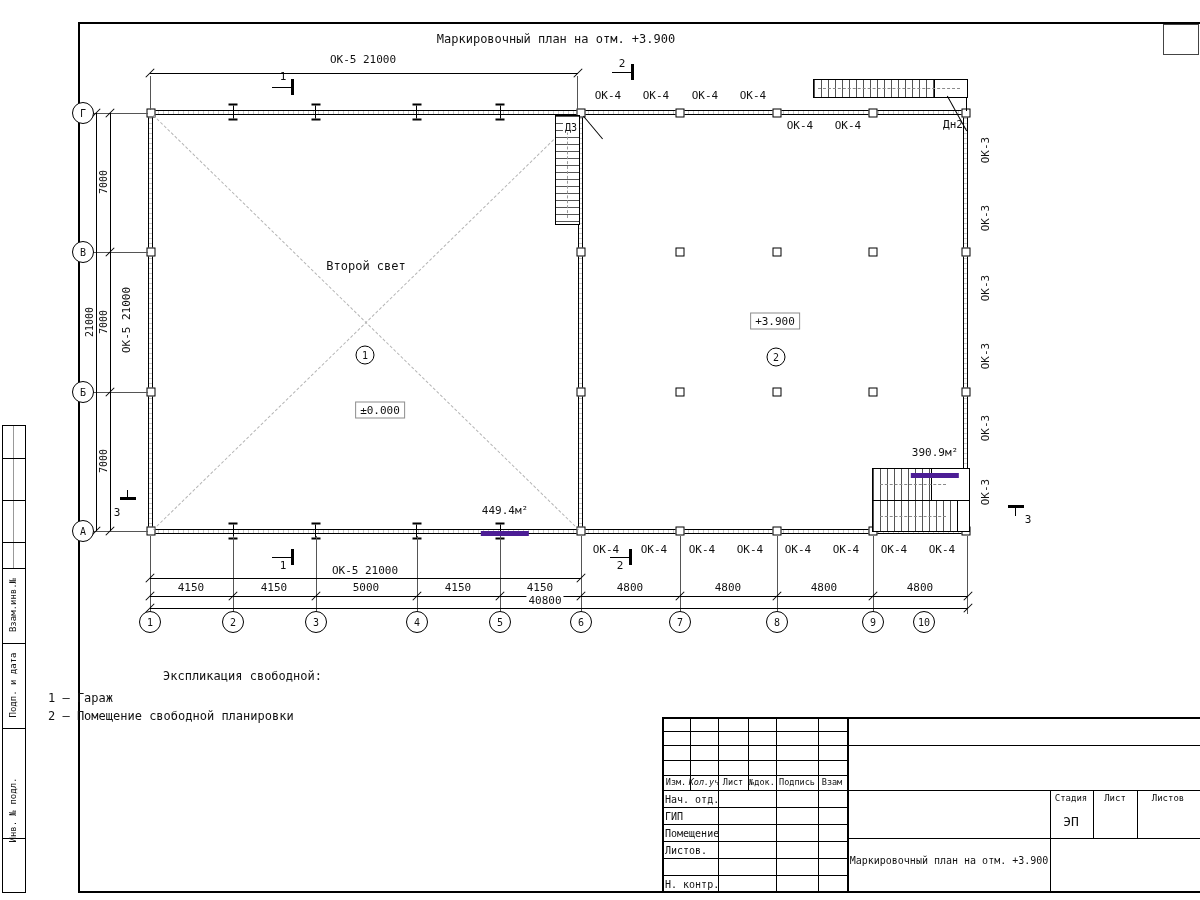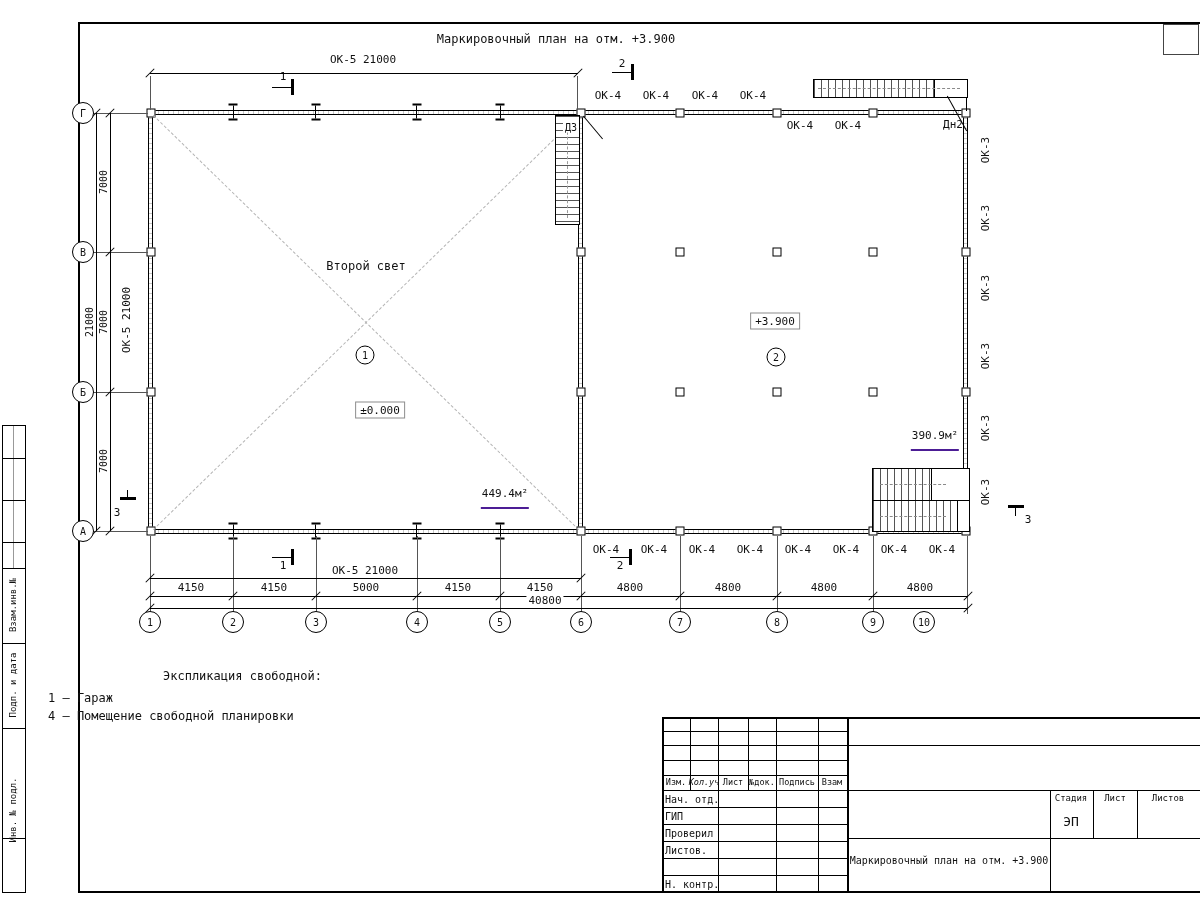--- a/index.html
+++ b/index.html
@@ -38,22 +38,22 @@
           background:repeating-linear-gradient(90deg,#555 0 1px,#fff 1px 7px);}
   .stairv{position:absolute;border:1px solid #000;box-sizing:border-box;
           background:repeating-linear-gradient(180deg,#555 0 1px,#fff 1px 7px);}
   .plainbox{position:absolute;border:1px solid #000;background:#fff;box-sizing:border-box;}
   .dashline{position:absolute;height:0;border-top:1px dashed #b5b5b5;}
   .dashdark{position:absolute;height:0;border-top:1px dashed #8a8a8a;}
   .dashv{position:absolute;width:0;border-left:1px dashed #9a9a9a;}
   .door{position:absolute;height:1px;background:#000;}
   .lvl{position:absolute;transform:translate(-50%,-50%);border:1px solid #8c8c8c;background:#fff;
        padding:1px 4px;font:11px "DejaVu Sans Mono",monospace;white-space:nowrap;}
-  .area{position:absolute;transform:translate(-50%,-50%);border-bottom:2px solid #4c1d95;
-        padding:0 1px 7px;font:11px "DejaVu Sans Mono",monospace;white-space:nowrap;}
+  .area{position:absolute;transform:translate(-50%,-50%);border-bottom:5px solid #4c1d95;
+        padding:0 1px 14px;font:11px "DejaVu Sans Mono",monospace;white-space:nowrap;margin-top:22px;}
 </style>
 </head>
 <body>
 
 <div id="sheet">
 
   <div class="hl2" style="left:78px;top:22px;width:1122px;"></div>
   <div class="vl2" style="left:78px;top:22px;height:870px;"></div>
   <div class="hl2" style="left:78px;top:891px;width:1122px;"></div>
   <div class="plainbox" style="left:1163px;top:24px;width:36px;height:31px;border-color:#444;"></div>
@@ -264,21 +264,21 @@
   <div class="bub" style="left:417px;top:622px;">4</div>
   <div class="bub" style="left:500px;top:622px;">5</div>
   <div class="bub" style="left:581px;top:622px;">6</div>
   <div class="bub" style="left:680px;top:622px;">7</div>
   <div class="bub" style="left:777px;top:622px;">8</div>
   <div class="bub" style="left:873px;top:622px;">9</div>
   <div class="bub" style="left:924px;top:622px;">10</div>
 
   <span class="tl" style="left:163px;top:670px;">Экспликация свободной:</span>
   <span class="tl" style="left:48px;top:692px;">1 – Гараж</span>
-  <span class="tl" style="left:48px;top:710px;">4 – Помещение свободной планировки</span>
+  <span class="tl" style="left:48px;top:710px;">2 – Помещение свободной планировки</span>
 
   <div class="hl2" style="left:662px;top:717px;width:538px;"></div>
   <div class="vl2" style="left:662px;top:717px;height:176px;"></div>
   <div class="vl2" style="left:847px;top:717px;height:176px;"></div>
   <div class="hl" style="left:662px;top:731px;width:186px;"></div>
   <div class="hl" style="left:662px;top:745px;width:186px;"></div>
   <div class="hl" style="left:662px;top:760px;width:186px;"></div>
   <div class="hl" style="left:662px;top:775px;width:186px;"></div>
   <div class="hl" style="left:662px;top:790px;width:186px;"></div>
   <div class="hl" style="left:662px;top:807px;width:186px;"></div>
@@ -299,21 +299,21 @@
   <div class="vl" style="left:1137px;top:790px;height:48px;"></div>
 
   <span class="t f85" style="left:676px;top:783px;">Изм.</span>
   <span class="t f85" style="left:704px;top:783px;font-style:italic;">Кол.уч</span>
   <span class="t f85" style="left:733px;top:783px;">Лист</span>
   <span class="t f85" style="left:762px;top:783px;">№док.</span>
   <span class="t f85" style="left:797px;top:783px;">Подпись</span>
   <span class="t f85" style="left:832px;top:783px;">Взам</span>
   <span class="tl f10" style="left:665px;top:794px;">Нач. отд.</span>
   <span class="tl f10" style="left:665px;top:811px;">ГИП</span>
-  <span class="tl f10" style="left:665px;top:828px;">Проверил</span>
+  <span class="tl f10" style="left:665px;top:828px;">Помещение</span>
   <span class="tl f10" style="left:665px;top:845px;">Листов.</span>
   <span class="tl f10" style="left:665px;top:879px;">Н. контр.</span>
   <span class="t f9" style="left:1071px;top:799px;">Стадия</span>
   <span class="t f9" style="left:1115px;top:799px;">Лист</span>
   <span class="t f9" style="left:1168px;top:799px;">Листов</span>
   <span class="t f13" style="left:1071px;top:822px;">ЭП</span>
   <span class="t f10" style="left:949px;top:860px;">Маркировочный план на отм. +3.900</span>
 
 </div>
 

